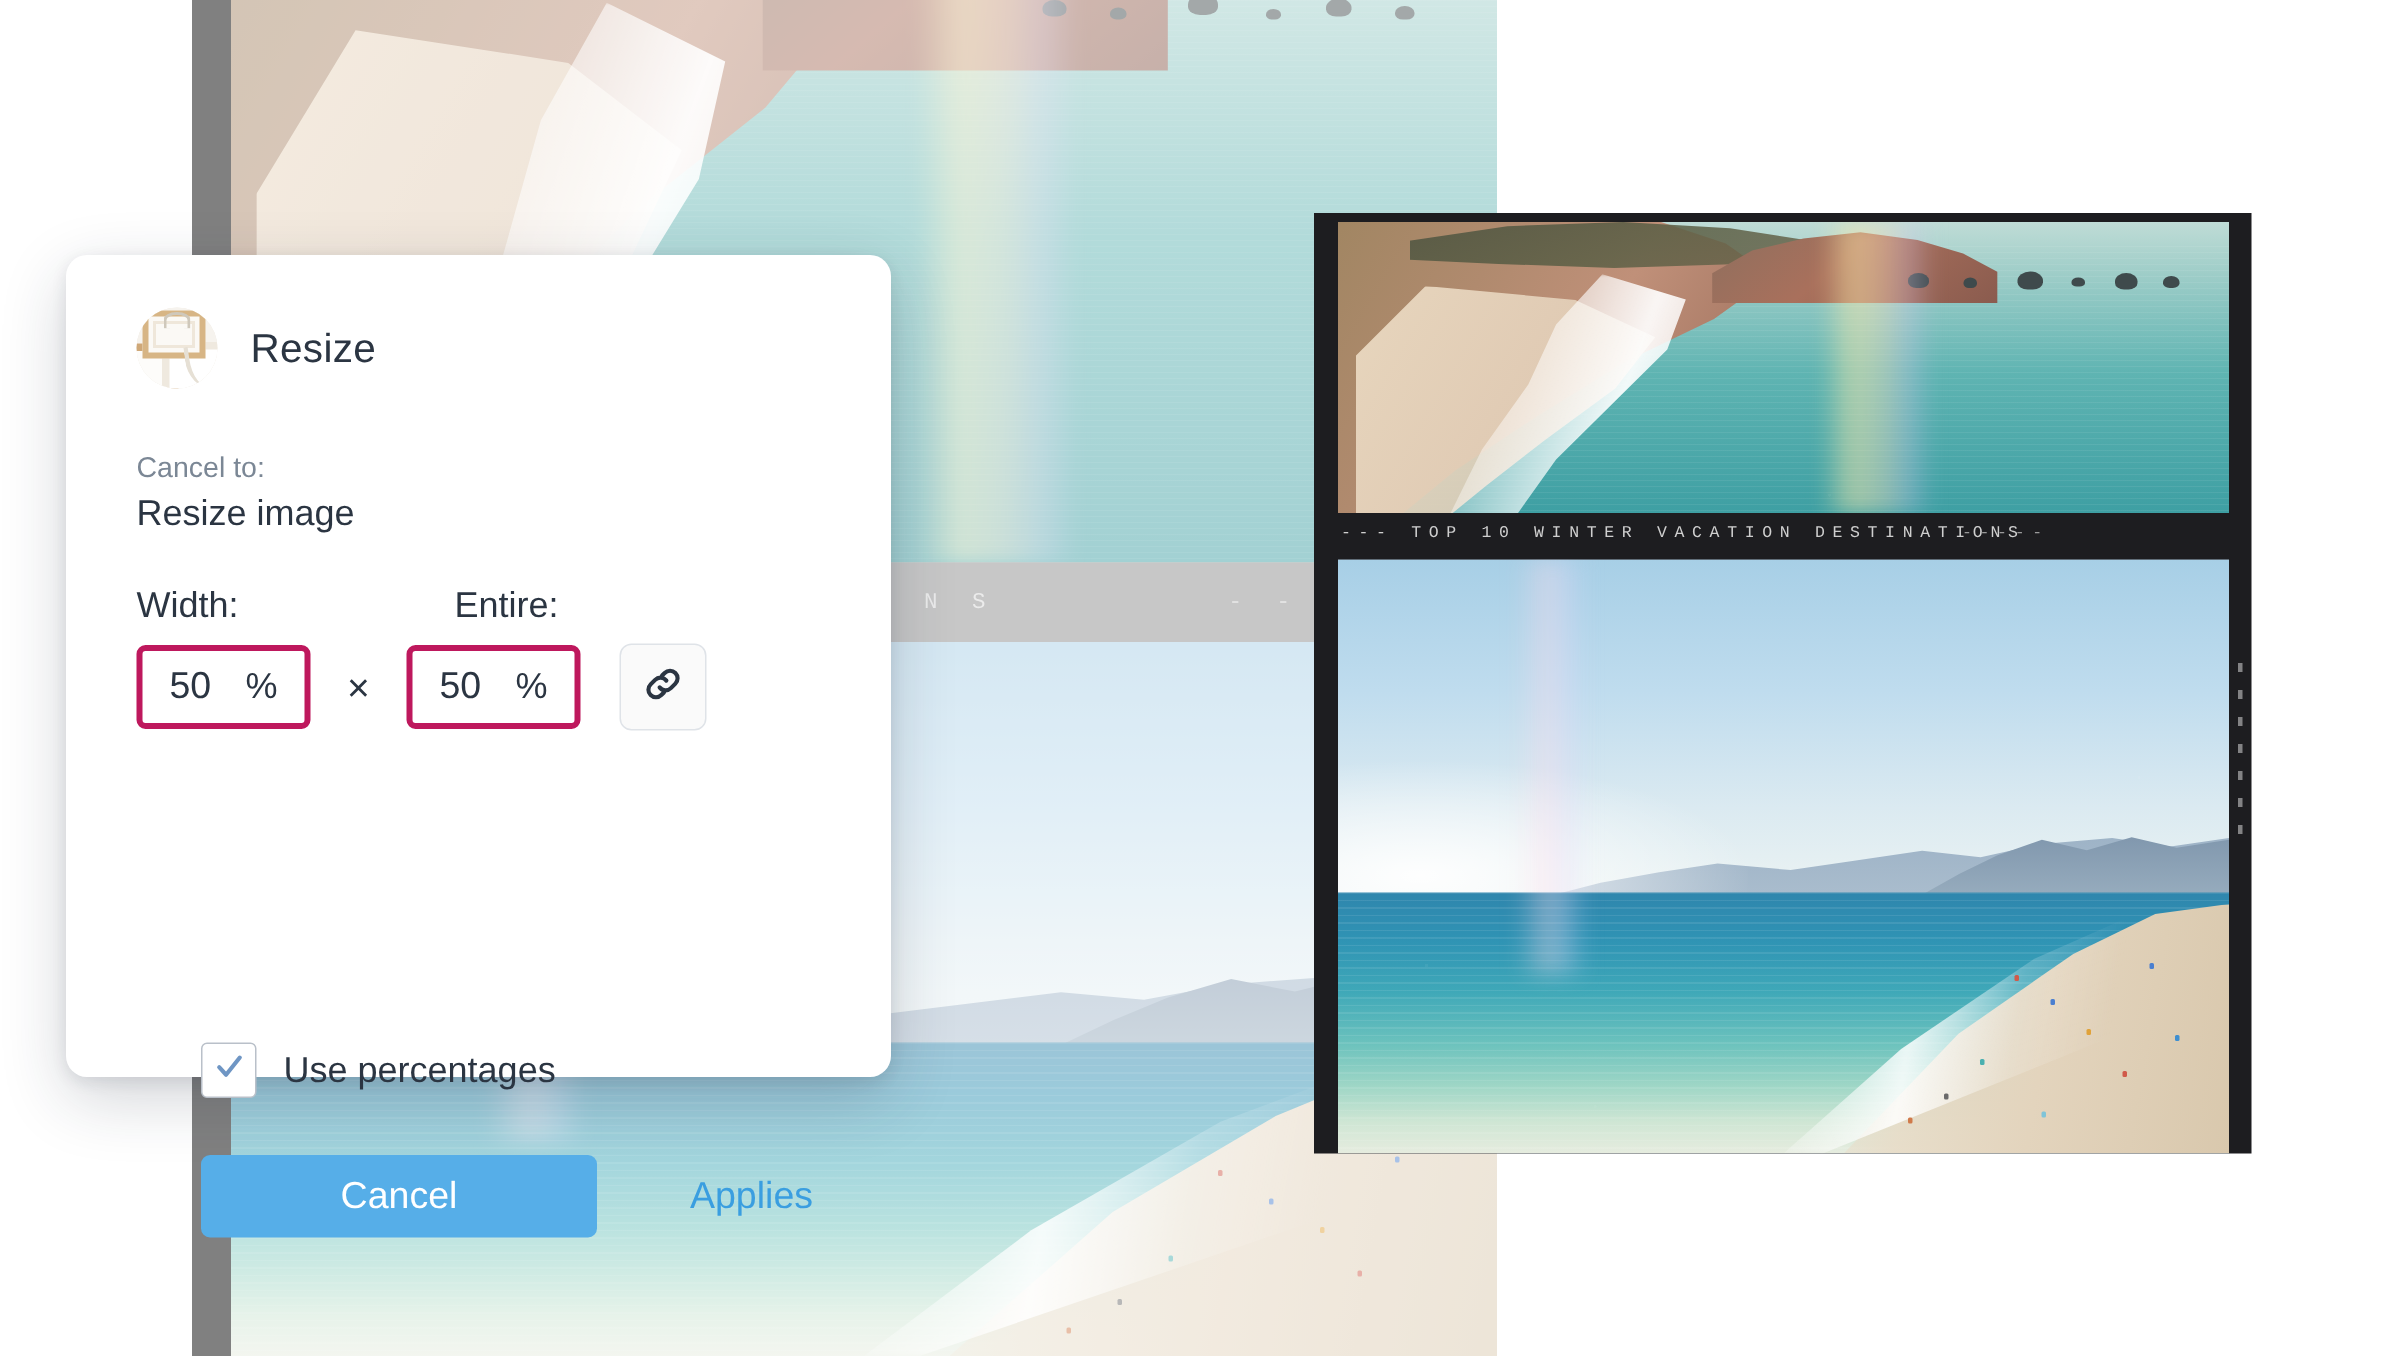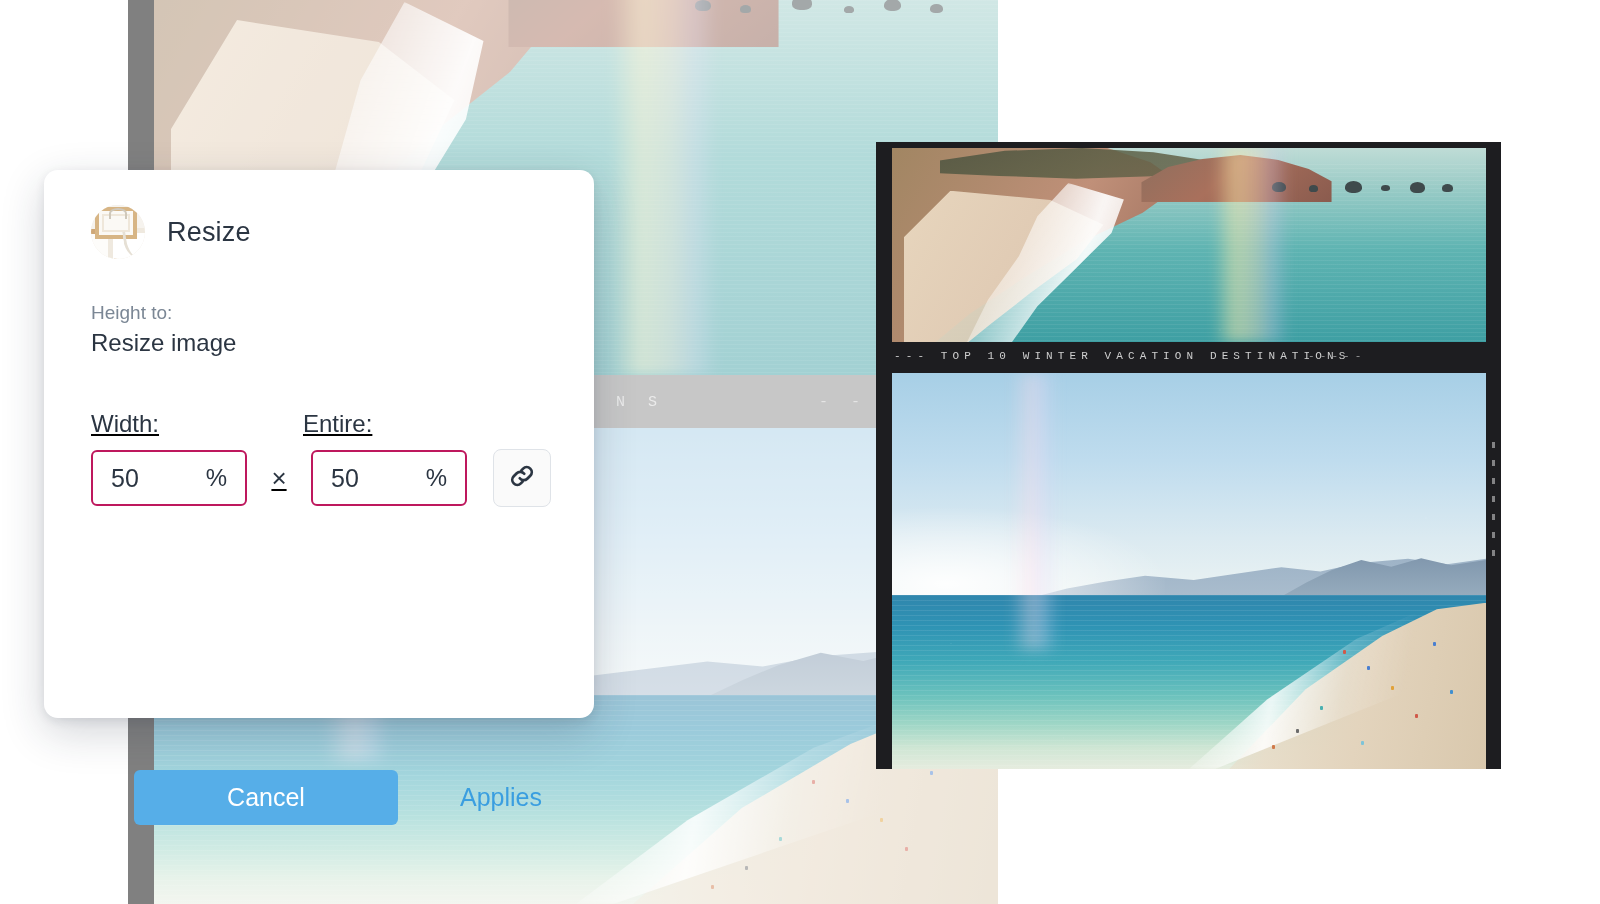--- a/index.html
+++ b/index.html
@@ -384,42 +384,41 @@
   .applies-value {
     position: absolute;
     left: 47px; top: 159px;
     font-size: 24px;
     color: #2b3542;
   }
 
   .dim-row {
     position: absolute;
     left: 47px;
-    top: 240px;
+    top: 220px;
     width: 470px;
-    text-decoration: underline;
   }
   .dim-labels { display: flex; align-items: flex-end; }
   .lbl {
     font-size: 24px;
     color: #2b3542;
   }
   .lbl.w { width: 212px; }
   .lbl.h { width: 200px; }
 
   .dim-inputs {
     display: flex;
     align-items: center;
     margin-top: 11px;
   }
   .field {
     position: relative;
-    width: 156px;
+    width: 116px;
     height: 56px;
-    border: 2px solid #be185d;
+    border: 4px solid #be185d;
     border-radius: 6px;
     background: #fff;
     box-sizing: border-box;
   }
   .field .val {
     position: absolute;
     left: 18px;
     top: 50%;
     transform: translateY(-50%);
     font-size: 25px;
@@ -630,21 +629,21 @@
           <div class="f1">
               <div class="inn"></div>
             </div>
           <div class="squig"></div>
           <div class="swirl"></div>
         </div>
       </div>
       <div class="dlg-title">Resize</div>
     </div>
 
-    <div class="applies-label">Height to:</div>
+    <div class="applies-label">Cancel to:</div>
     <div class="applies-value">Resize image</div>
 
     <div class="dim-row">
       <div class="dim-labels">
         <div class="lbl w">Width:</div>
         <div class="lbl h">Entire:</div>
       </div>
 
       <div class="dim-inputs">
         <div class="field">
@@ -663,20 +662,30 @@
           <span>
             <svg width="30" height="30" viewBox="0 0 24 24" fill="none" stroke="#2b3542" stroke-width="2.2" stroke-linecap="round" stroke-linejoin="round">
               <path d="M10.2 13.8a4 4 0 0 0 6 .4l2.4-2.4a4 4 0 0 0-5.7-5.7l-1.4 1.4"></path>
               <path d="M13.8 10.2a4 4 0 0 0-6-.4l-2.4 2.4a4 4 0 0 0 5.7 5.7l1.4-1.4"></path>
             </svg>
           </span>
         </div>
       </div>
     </div>
 
+    <div class="chk-row">
+      <div class="chk-box">
+        <span>
+          <svg width="22" height="22" viewBox="0 0 24 24" fill="none" stroke="#6f96c4" stroke-width="3" stroke-linecap="round" stroke-linejoin="round">
+            <path d="M4.5 12.5 L9.5 18 L19.5 5.5"></path>
+          </svg>
+        </span>
+      </div>
+      <div class="chk-label">Use percentages</div>
+    </div>
 
     <div class="btn-row">
       <button class="apply-btn">Cancel</button>
       <a class="cancel-link">Applies</a>
     </div>
 
   </div>
 </div>
 
 </body></html>

